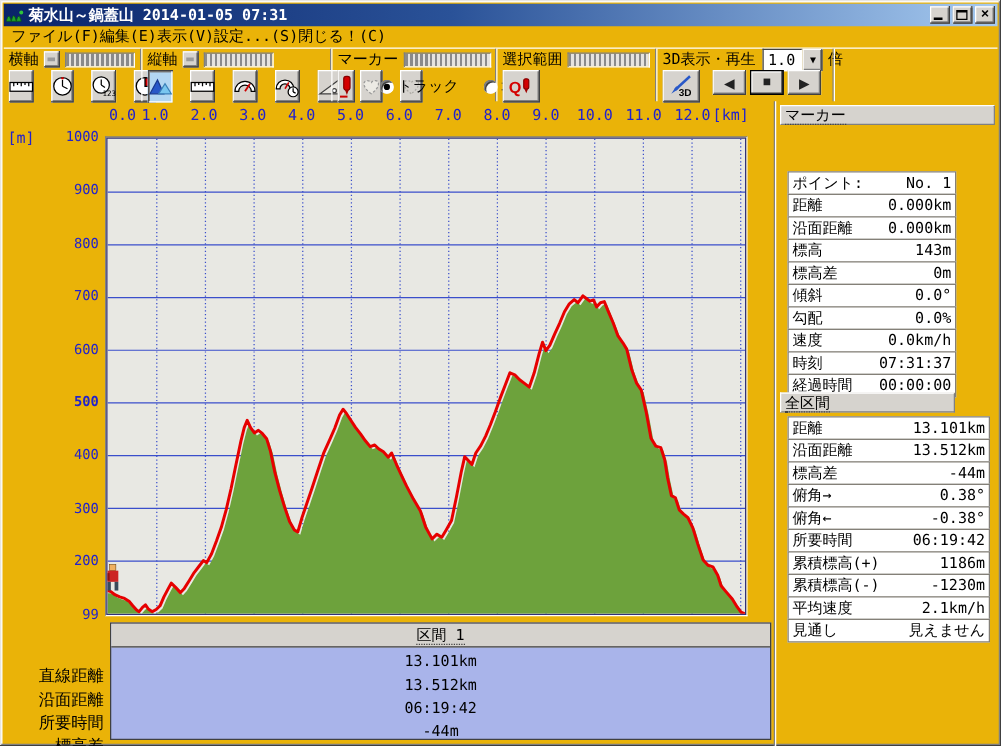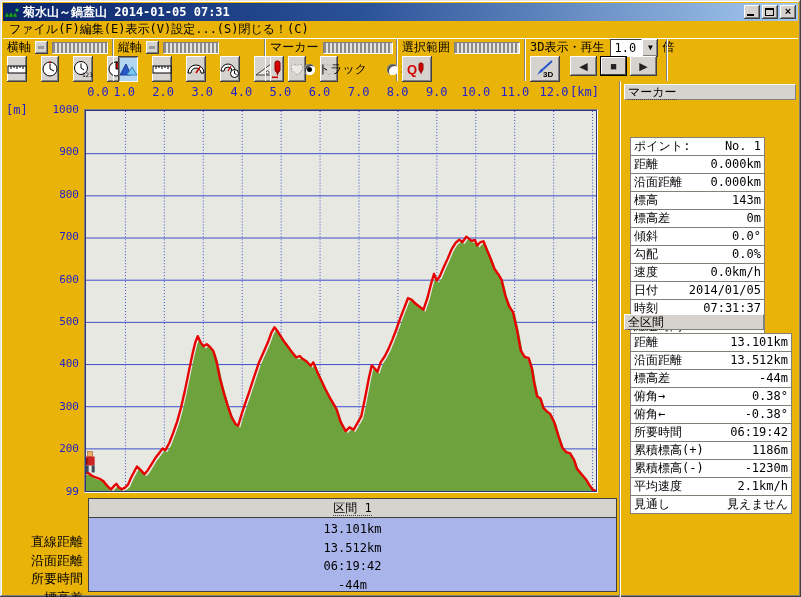--- a/index.html
+++ b/index.html
@@ -335,21 +335,21 @@
       <div class="x-tick" style="left: 421.729px;">9.0</div>
       <div class="x-tick" style="left: 460.81px;">10.0</div>
       <div class="x-tick" style="left: 499.891px;">11.0</div>
       <div class="x-tick" style="left: 538.972px;">12.0</div>
       <div class="x-tick" style="left: 567px; width: 32px; text-align: right;">[km]</div>
       <div class="y-tick" style="left: 33px; top: 22px;">1000</div>
       <div class="y-tick" style="left: 33px; top: 64.3973px;">900</div>
       <div class="y-tick" style="left: 33px; top: 106.795px;">800</div>
       <div class="y-tick" style="left: 33px; top: 149.192px;">700</div>
       <div class="y-tick" style="left: 33px; top: 191.589px;">600</div>
-      <div class="y-tick" style="left: 33px; top: 233.987px;">500</div>
+      <div class="y-tick" style="left: 33px; top: 233.987px; font-weight: bold;">500</div>
       <div class="y-tick" style="left: 33px; top: 276.384px;">400</div>
       <div class="y-tick" style="left: 33px; top: 318.781px;">300</div>
       <div class="y-tick" style="left: 33px; top: 361.179px;">200</div>
       <div class="y-tick" style="left: 33px; top: 404px;">99</div>
     </div>
 
   <div class="vdivider"></div>
 
   <div class="panel-header" style="left:624px;top:84px;width:172px;">
     <span>マーカー</span>
@@ -379,24 +379,20 @@
         <span class="tlab">傾斜</span>
         <span class="tval">0.0°</span>
       </div>
       <div class="trow">
         <span class="tlab">勾配</span>
         <span class="tval">0.0%</span>
       </div>
       <div class="trow">
         <span class="tlab">速度</span>
         <span class="tval">0.0km/h</span>
-      </div>
-      <div class="trow">
-        <span class="tlab">日付</span>
-        <span class="tval">2014/01/05</span>
       </div>
       <div class="trow">
         <span class="tlab">時刻</span>
         <span class="tval">07:31:37</span>
       </div>
       <div class="trow">
         <span class="tlab">経過時間</span>
         <span class="tval">00:00:00</span>
       </div>
     </div>

